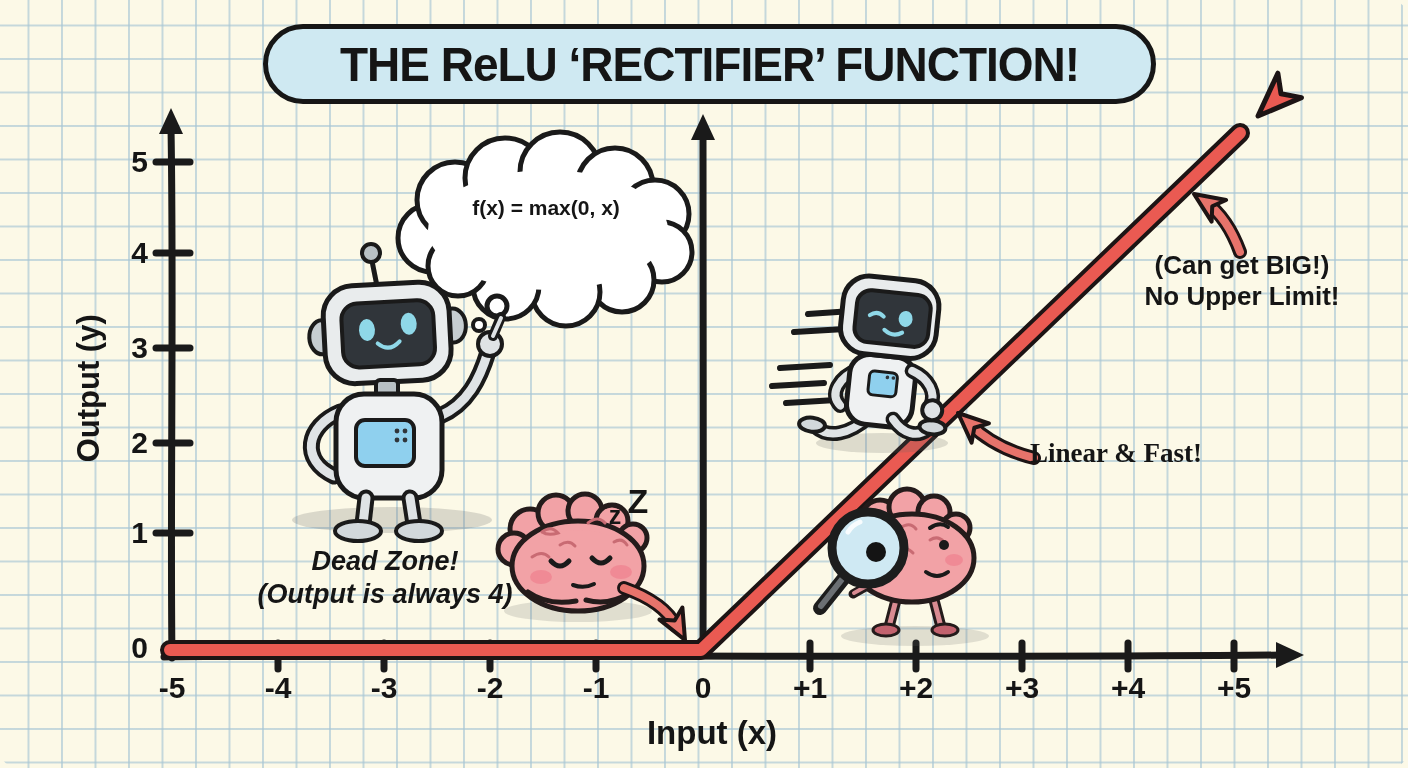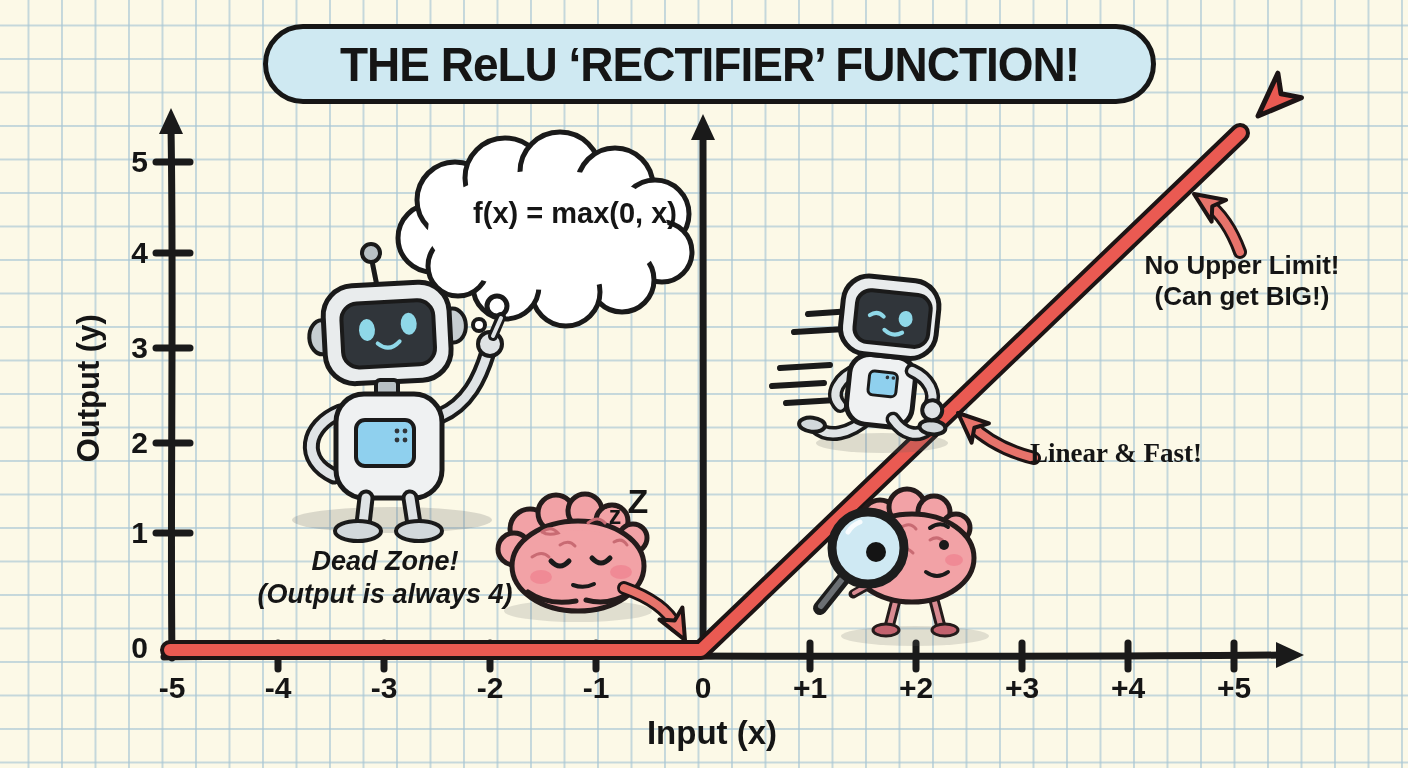--- a/index.html
+++ b/index.html
@@ -9,32 +9,33 @@
     background:#fcf9e7;
   }
   #stage{
     position:relative;width:1408px;height:768px;
     background-color:#fcf9e7;
     background-image:
       linear-gradient(rgba(168,198,213,.65) 2px, transparent 2px),
       linear-gradient(90deg, rgba(168,198,213,.65) 2px, transparent 2px);
     background-size:33.5px 33.5px;
     background-position:-6px -9px;
+    border-radius:18px;
   }
   .abs{position:absolute;}
   #chart-svg{position:absolute;left:0;top:0;}
   .txt{color:#151515;font-weight:700;line-height:1.18;text-align:center;}
   #banner{
     left:263px;top:24px;width:893px;height:80px;
     background:#cfe9f2;border:5px solid #161616;border-radius:46px;
     display:flex;align-items:center;justify-content:center;
     box-sizing:border-box;
   }
   #banner .txt{font-size:46px;letter-spacing:-1px;transform:scaleY(1.04);}
-  #formula{left:415px;top:196px;width:262px;font-size:29px;text-align:right;}
+  #formula{left:415px;top:196px;width:262px;font-size:21px;}
   #y-axis-title{left:-13px;top:370px;width:205px;font-size:31px;transform:rotate(-90deg);}
   #x-axis-title{left:612px;top:714px;width:200px;font-size:33px;}
   #dead-zone-label{left:230px;top:545px;width:310px;font-size:27px;line-height:1.22;font-style:italic;}
   #linear-label{left:986px;top:437px;width:260px;font-size:27px;line-height:1.22;font-family:Liberation Serif, serif;}
   #no-limit-label{left:1122px;top:250px;width:240px;font-size:26px;line-height:1.2;}
   .xtick{top:670px;width:64px;font-size:30px;}
   .ytick{left:92px;width:56px;font-size:30px;text-align:right;}
   #z-small{left:600px;top:501px;width:30px;font-size:25px;}
   #z-big{left:620px;top:481px;width:36px;font-size:34px;}
 </style>
@@ -278,20 +279,20 @@
   <div class="abs txt ytick" style="top:630px;">0</div>
 
   <div id="dead-zone-label" class="abs txt">
     <div>Dead Zone!</div>
     <div>(Output is always 4)</div>
   </div>
   <div id="linear-label" class="abs txt">
     <div>Linear &amp; Fast!</div>
   </div>
   <div id="no-limit-label" class="abs txt">
+    <div>(Can get BIG!)</div>
     <div>No Upper Limit!</div>
-    <div>(Can get BIG!)</div>
   </div>
 
   <div id="z-small" class="abs txt">z</div>
   <div id="z-big" class="abs txt">Z</div>
 
 </div>
 
 </body></html>

